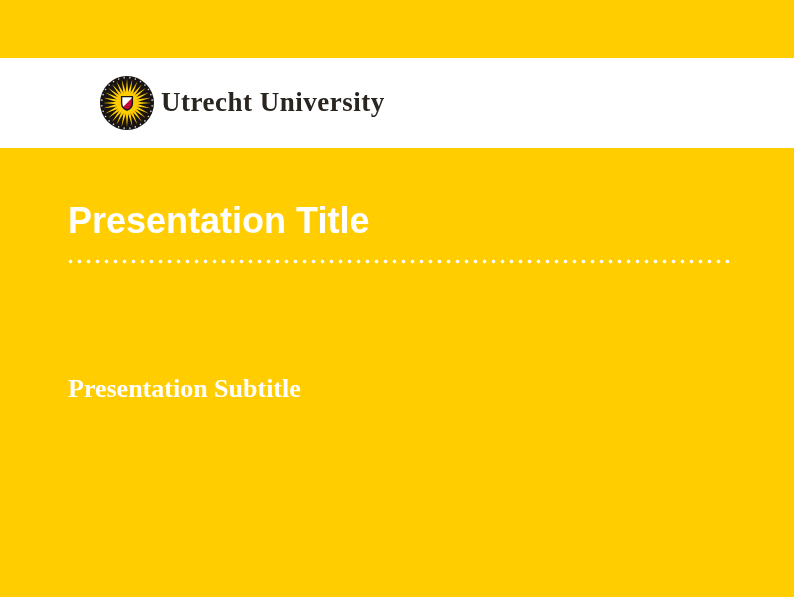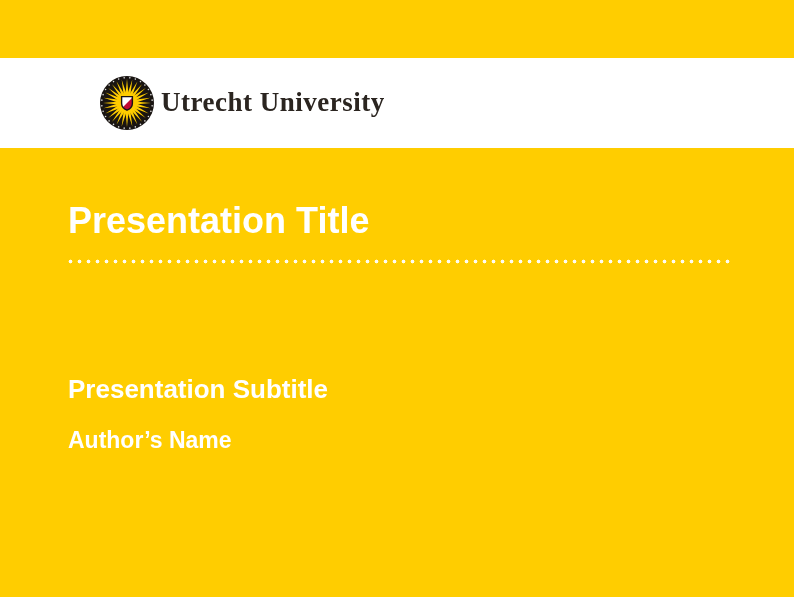--- a/index.html
+++ b/index.html
@@ -61,20 +61,21 @@
   }
   .subtitle {
     position: absolute;
     left: 68px; top: 376px;
     margin: 0;
     font-size: 26px;
     line-height: 26px;
     font-weight: bold;
     color: #FFFFFF;
     white-space: nowrap;
+    font-family: Liberation Serif, serif;
   }
   .author {
     position: absolute;
     left: 68px; top: 429px;
     margin: 0;
     font-size: 23px;
     line-height: 23px;
     font-weight: bold;
     color: #FFFFFF;
     white-space: nowrap;
@@ -169,15 +170,14 @@
     </svg>
     <span class="uu-wordmark">Utrecht University</span>
   </div>
 
   <h1 class="title">Presentation Title</h1>
 
   <div class="dotted-rule"></div>
 
   <h2 class="subtitle">Presentation Subtitle</h2>
 
-  <p class="author">Author’s Name</p>
 
 </div>
 
 </body></html>

